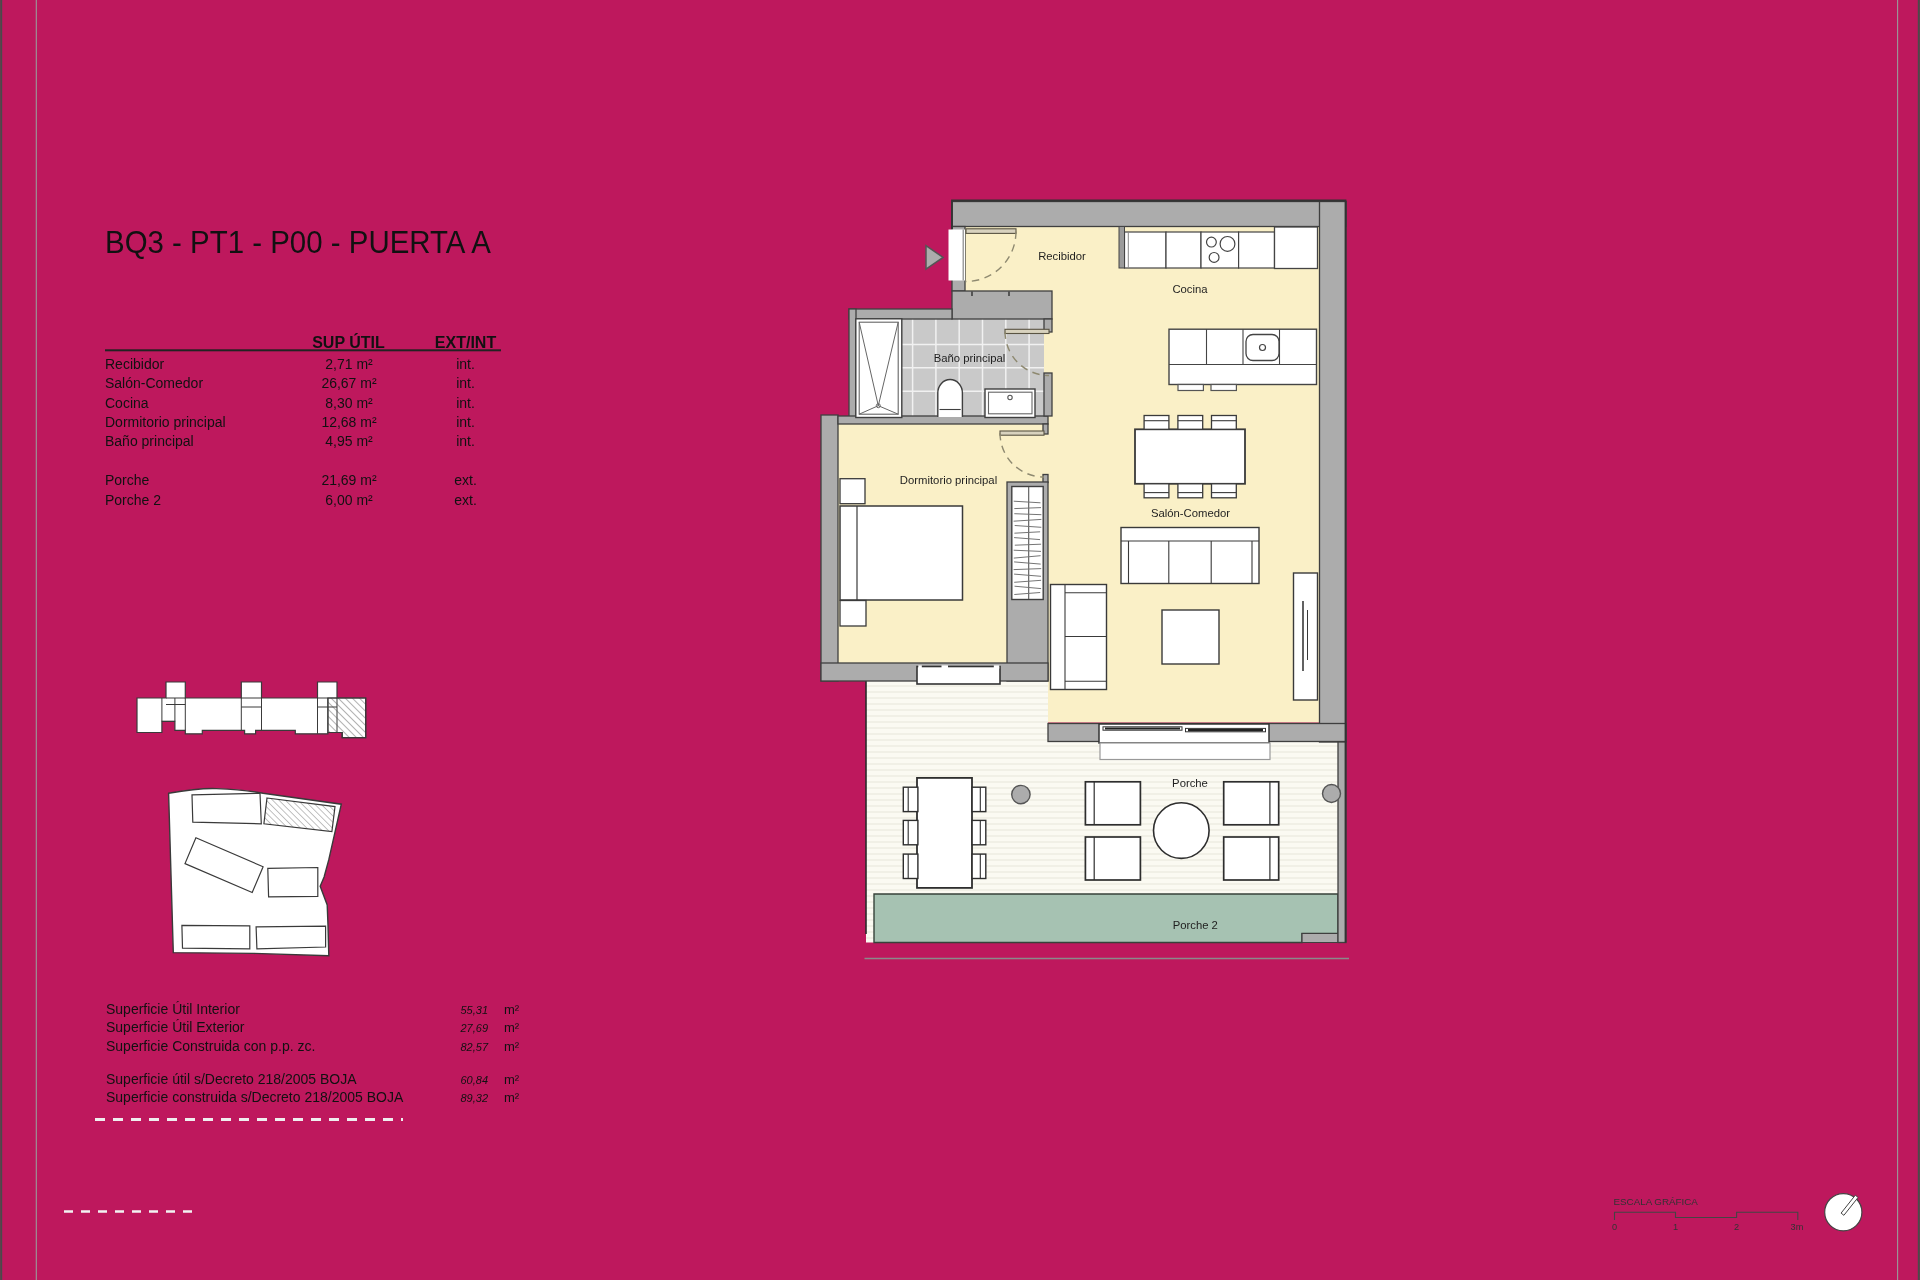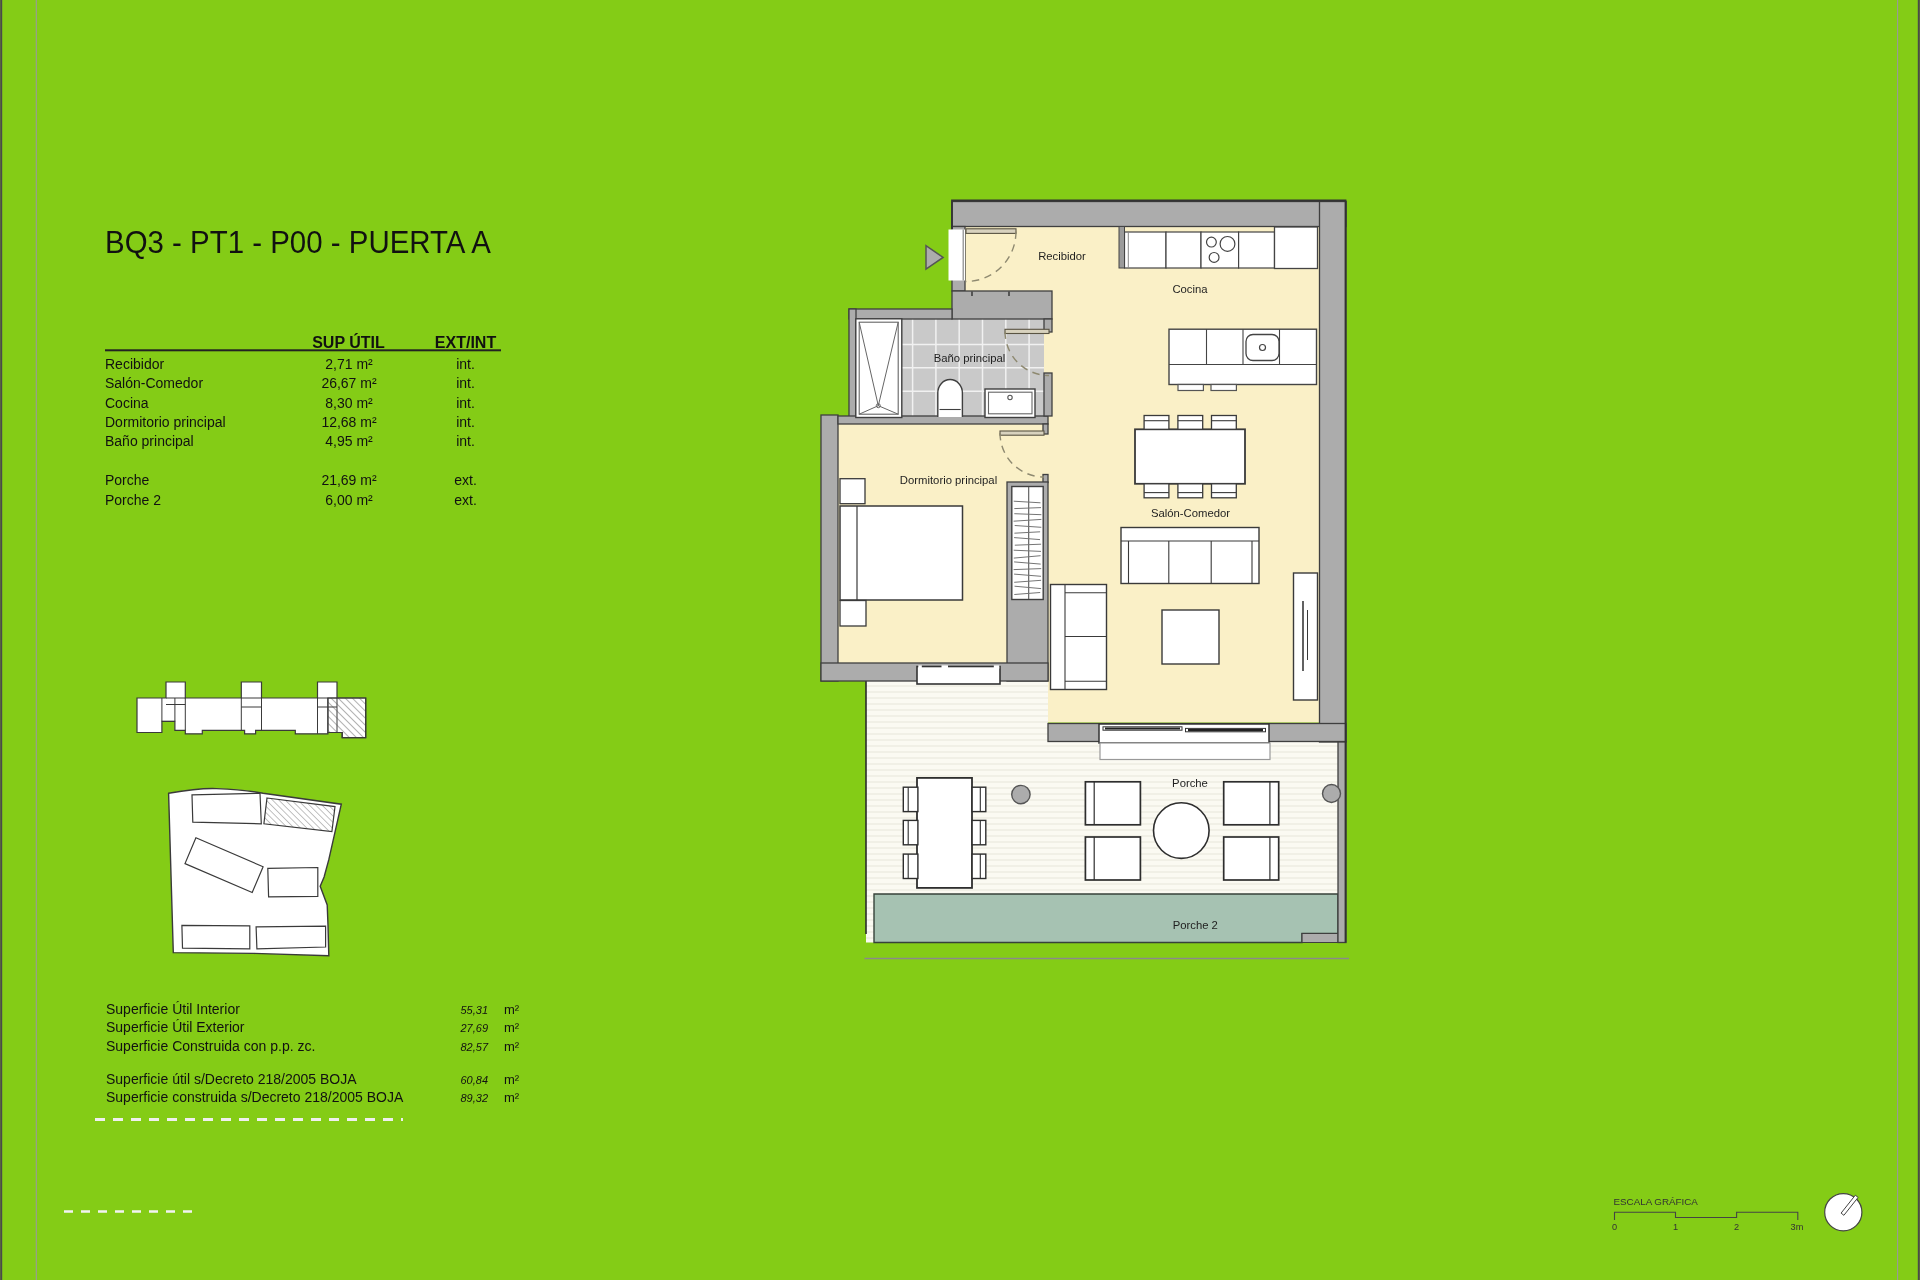--- a/index.html
+++ b/index.html
@@ -1,14 +1,14 @@
 <!DOCTYPE html>
 <html><head><meta charset="utf-8"><style>
 html,body{margin:0;padding:0;background:#fff;}
-#pg{position:relative;width:1920px;height:1280px;overflow:hidden;background:#84cc16;}
+#pg{position:relative;width:1920px;height:1280px;overflow:hidden;background:#be185d;}
 svg{display:block}
 </style></head><body>
 <div id="pg">
 <svg width="1920" height="1280" viewBox="0 0 1920 1280" font-family="Liberation Sans, sans-serif">
 <line x1="1.2" y1="0" x2="1.2" y2="1280" stroke="#4A4A4A" stroke-width="2" stroke-linecap="butt"></line>
 <line x1="36.3" y1="0" x2="36.3" y2="1280" stroke="#9A9A9A" stroke-width="1.1" stroke-linecap="butt"></line>
 <line x1="1897.6" y1="0" x2="1897.6" y2="1280" stroke="#9A9A9A" stroke-width="1.1" stroke-linecap="butt"></line>
 <line x1="1918.8" y1="0" x2="1918.8" y2="1280" stroke="#4A4A4A" stroke-width="2" stroke-linecap="butt"></line>
 <text x="105" y="252.5" font-size="31" fill="#111" textLength="386" lengthAdjust="spacingAndGlyphs">BQ3 - PT1 - P00 - PUERTA A</text>
 <text x="348.5" y="347.5" font-size="16" text-anchor="middle" font-weight="bold" fill="#111">SUP ÚTIL</text>

